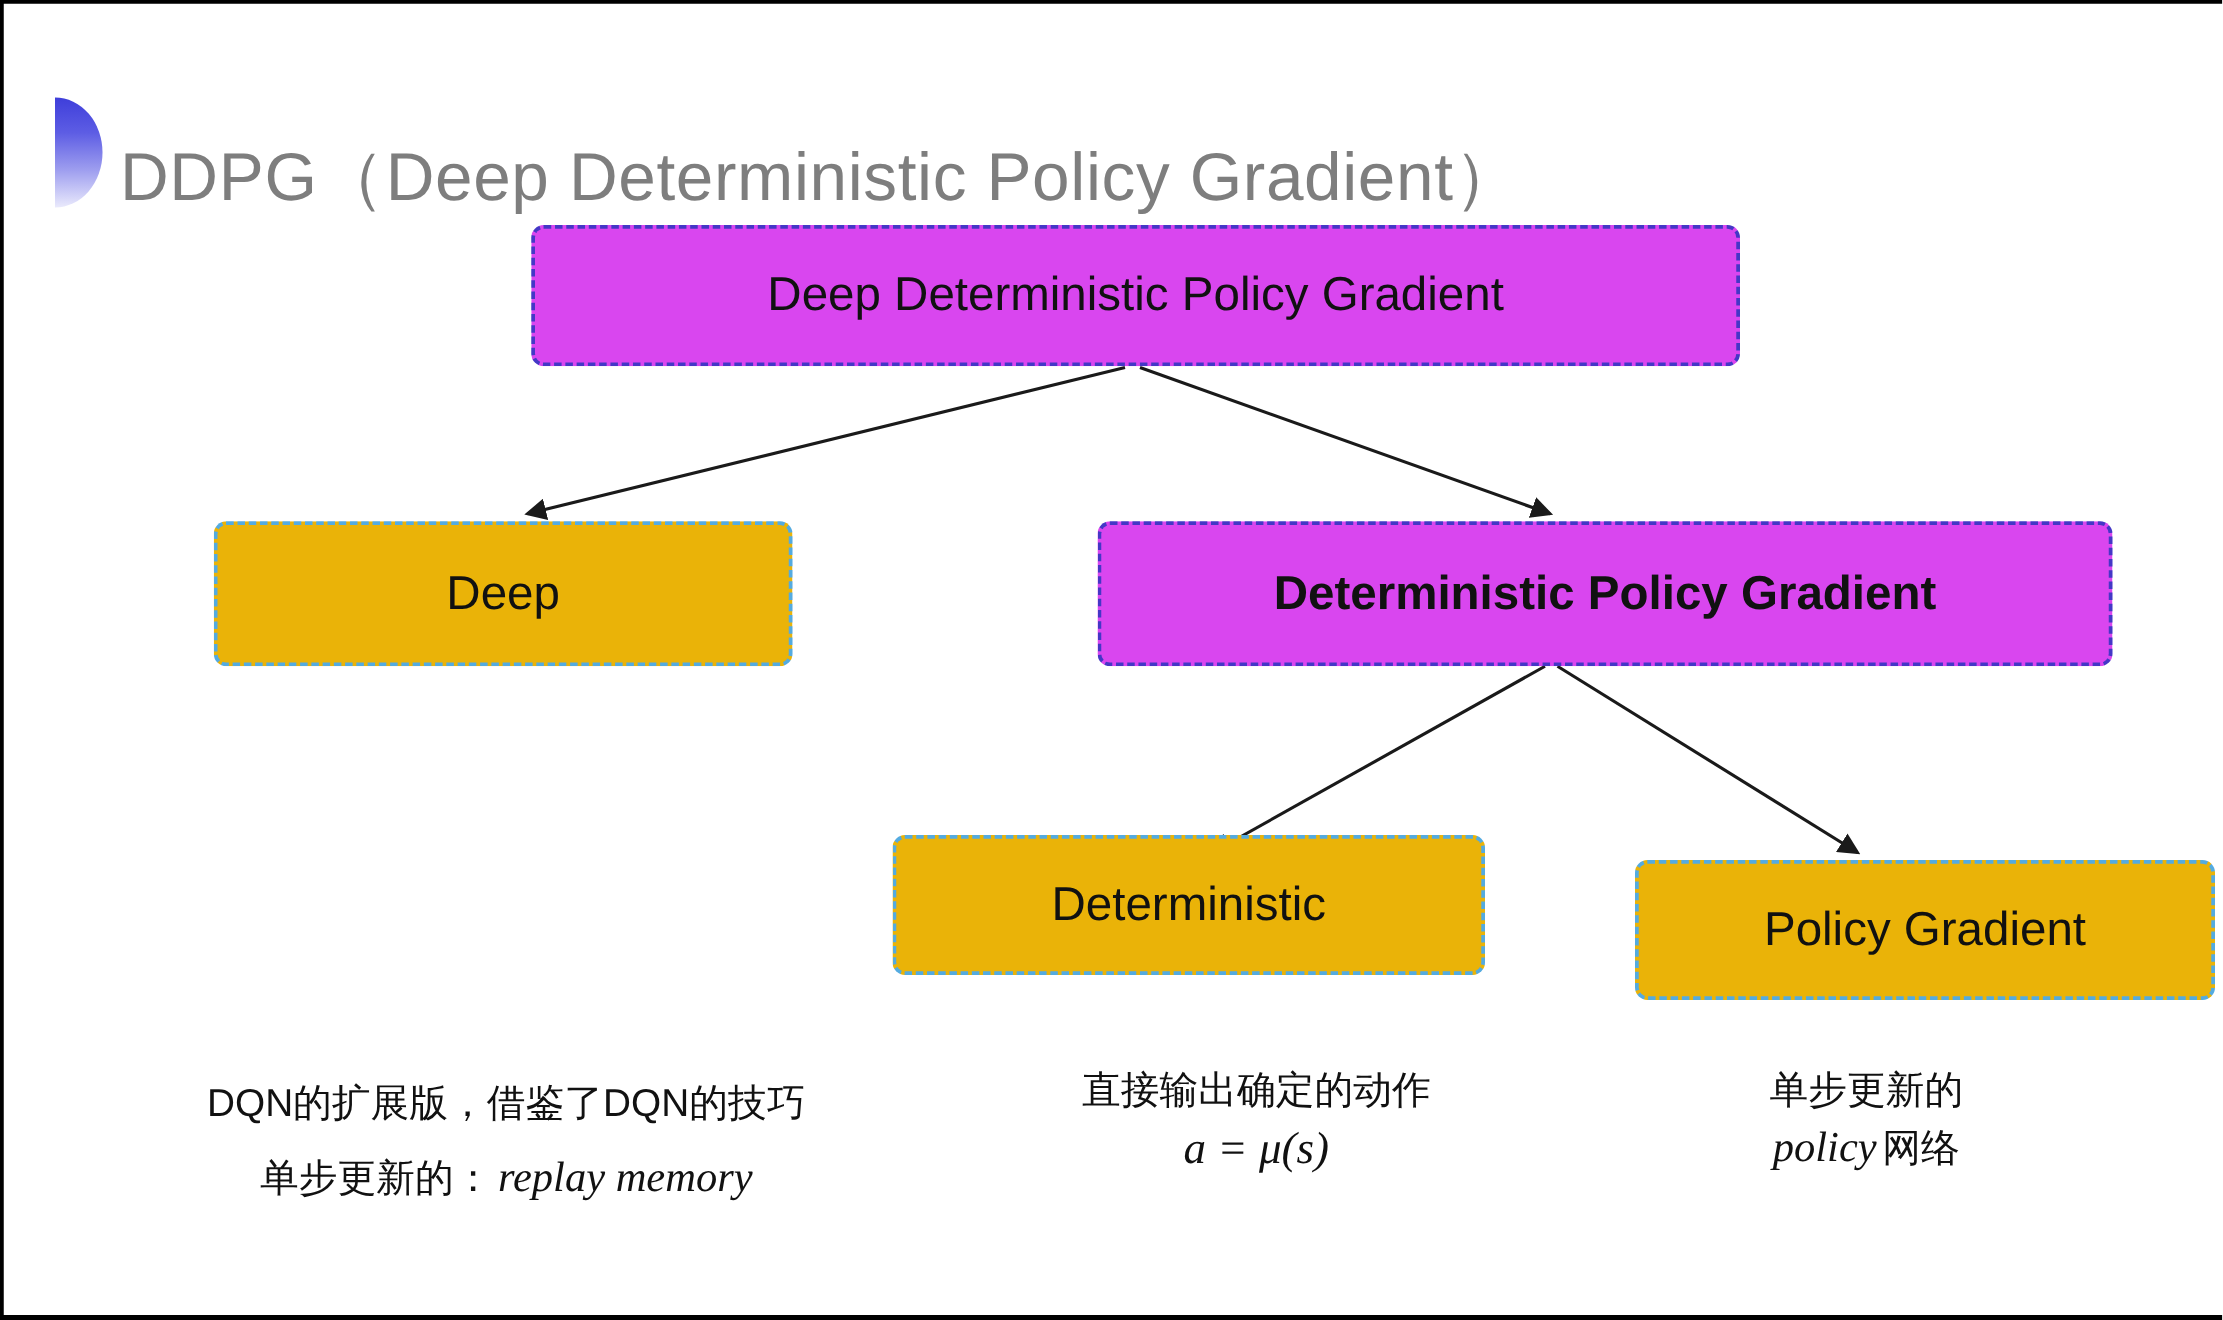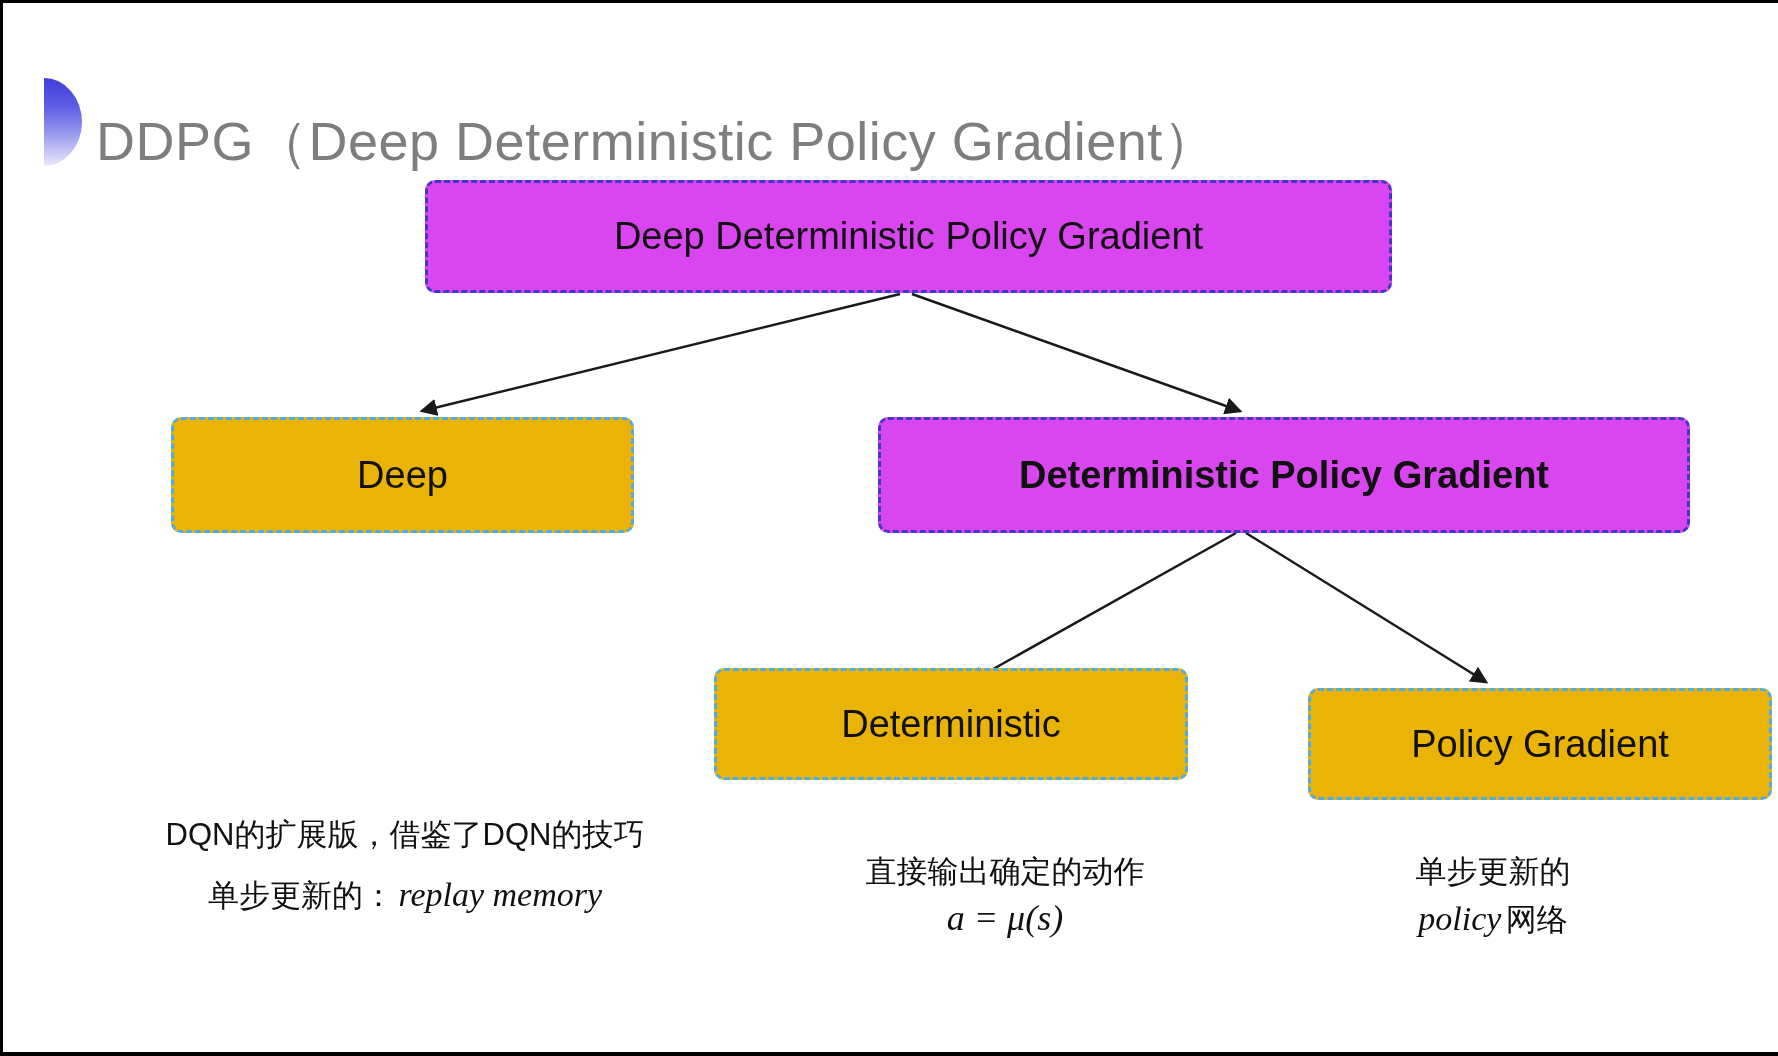--- a/index.html
+++ b/index.html
@@ -46,21 +46,21 @@
 
   .edges { position:absolute; left:0; top:0; width:1778px; height:1056px; pointer-events:none; }
   .edges line { stroke:#1a1a1a; stroke-width:2.5; }
 
   .ann { position:absolute; text-align:center; color:#111; font-weight:500; }
   .ann .cn   { font-size:31px; }
   .ann .term {
     font-family:"Liberation Serif", serif;
     font-style:italic; font-size:34px; font-weight:500;
   }
-  .ann-left  { left:118px;  top:805px; width:574px;text-align:center; }
+  .ann-left  { left:118px;  top:853px; width:574px;text-align:center; }
   .ann-left .row { height:60px; line-height:60px; }
   .ann-mid   { left:815px;  top:848px; width:380px; }
   .ann-mid .row { height:47px; line-height:47px; }
   .ann-right { left:1323px; top:848px; width:340px; }
   .ann-right .row { height:47px; line-height:47px; }
   .formula { font-family:"Liberation Serif", serif; font-style:italic; font-size:36px; }
 </style>
 </head>
 <body>
 

